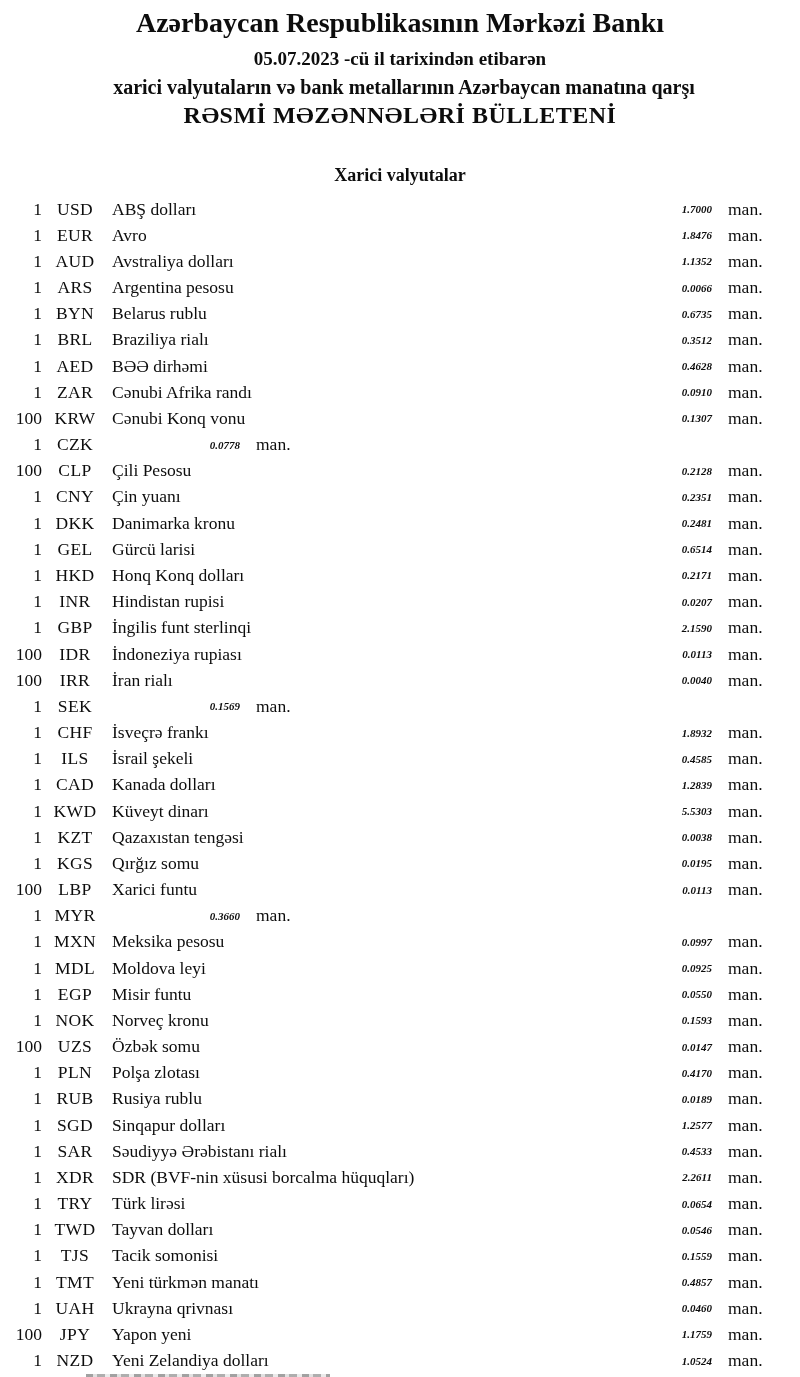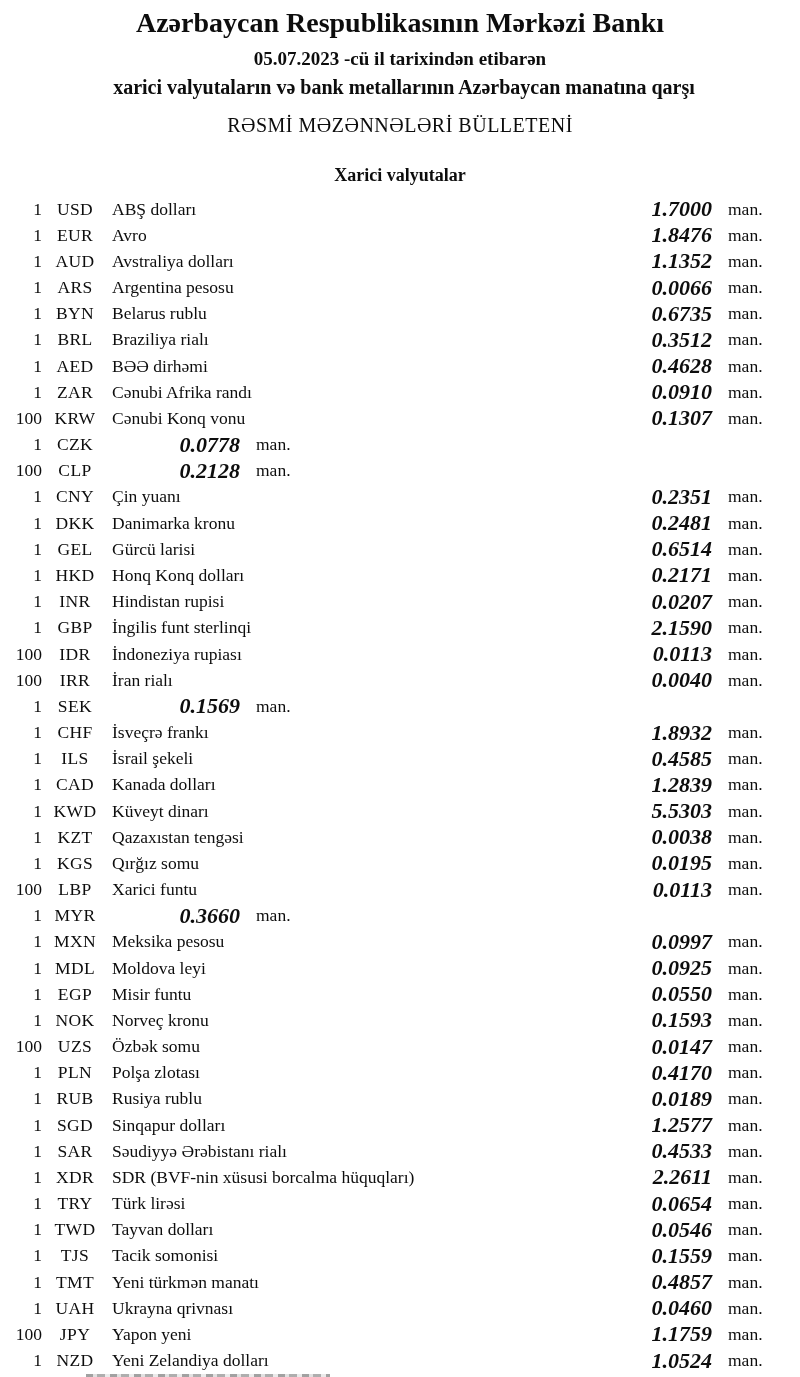--- a/index.html
+++ b/index.html
@@ -25,25 +25,25 @@
     margin-top: 6px;
   }
   .subtitle1 {
     font-size: 20px;
     font-weight: 700;
     line-height: 27px;
     margin-top: 2px;
     margin-left: 8px;
   }
   .subtitle2 {
-    font-size: 20px;
-    font-weight: 400;
+    font-size: 24px;
+    font-weight: 700;
     letter-spacing: 0.5px;
     line-height: 26px;
-    margin-top: 11px;
+    margin-top: 1px;
   }
   .section-title {
     position: absolute;
     top: 165px;
     left: 0;
     width: 800px;
     text-align: center;
     font-size: 18px;
     font-weight: 700;
   }
@@ -74,21 +74,21 @@
   .cell-name {
     flex: 1 1 auto;
     padding-left: 4px;
     overflow: hidden;
   }
   .cell-rate {
     width: 132px;
     text-align: right;
     font-weight: 700;
     font-style: italic;
-    font-size: 22px;
+    font-size: 11px;
     flex: 0 0 auto;
   }
   .cell-unit {
     width: 88px;
     padding-left: 16px;
     box-sizing: border-box;
     text-align: left;
     flex: 0 0 auto;
   }
   .cutoff-sliver {
@@ -187,20 +187,21 @@
   </div>
       <div class="row">
     <span class="cell-qty">1</span>
     <span class="cell-code">CZK</span>
     <span class="cell-rate">0.0778</span>
     <span class="cell-unit">man.</span>
   </div>
       <div class="row">
     <span class="cell-qty">100</span>
     <span class="cell-code">CLP</span>
+    <span class="cell-name">Çili Pesosu</span>
     <span class="cell-rate">0.2128</span>
     <span class="cell-unit">man.</span>
   </div>
       <div class="row">
     <span class="cell-qty">1</span>
     <span class="cell-code">CNY</span>
     <span class="cell-name">Çin yuanı</span>
     <span class="cell-rate">0.2351</span>
     <span class="cell-unit">man.</span>
   </div>

